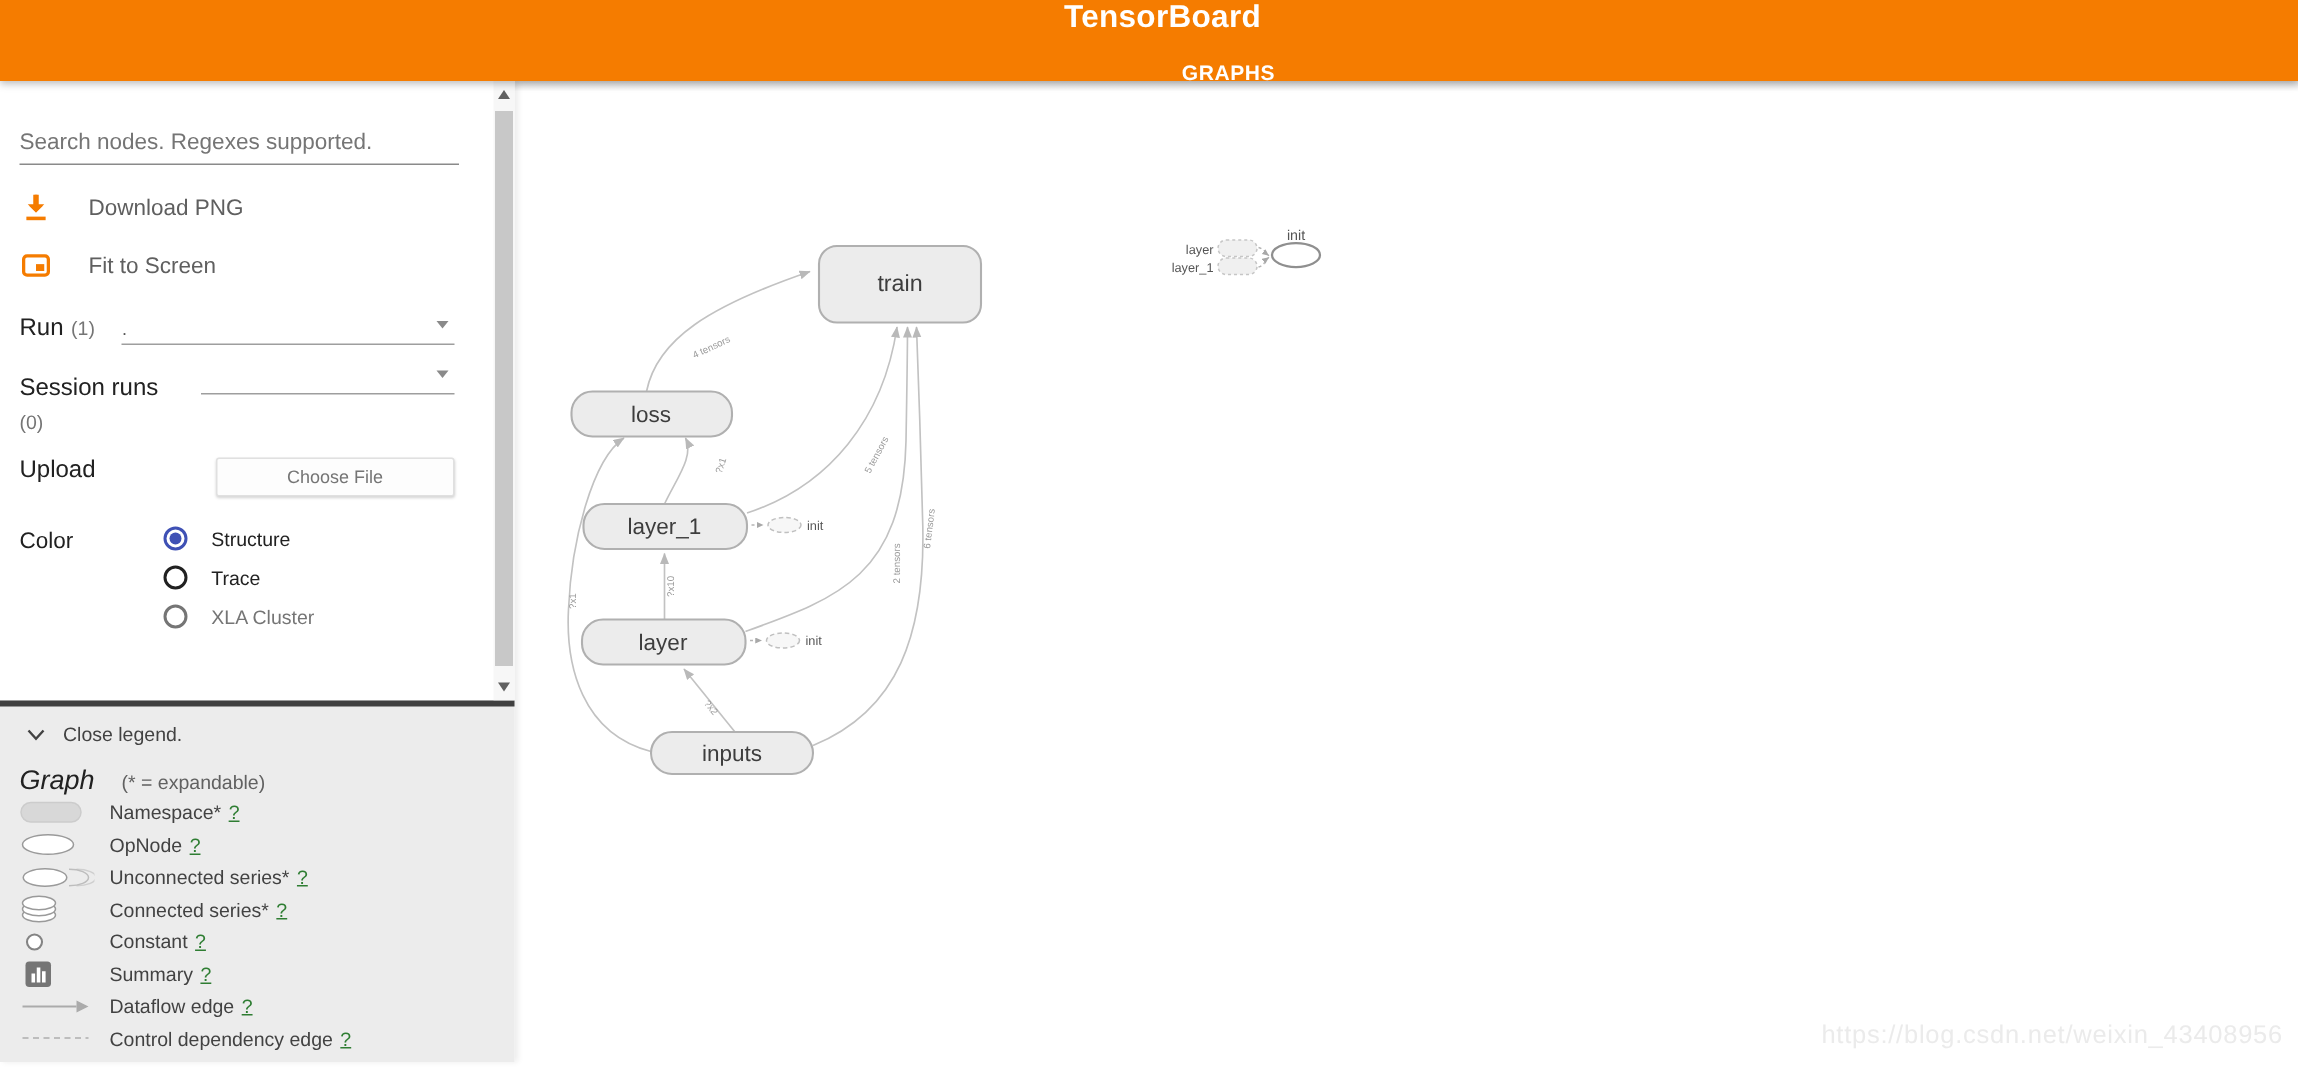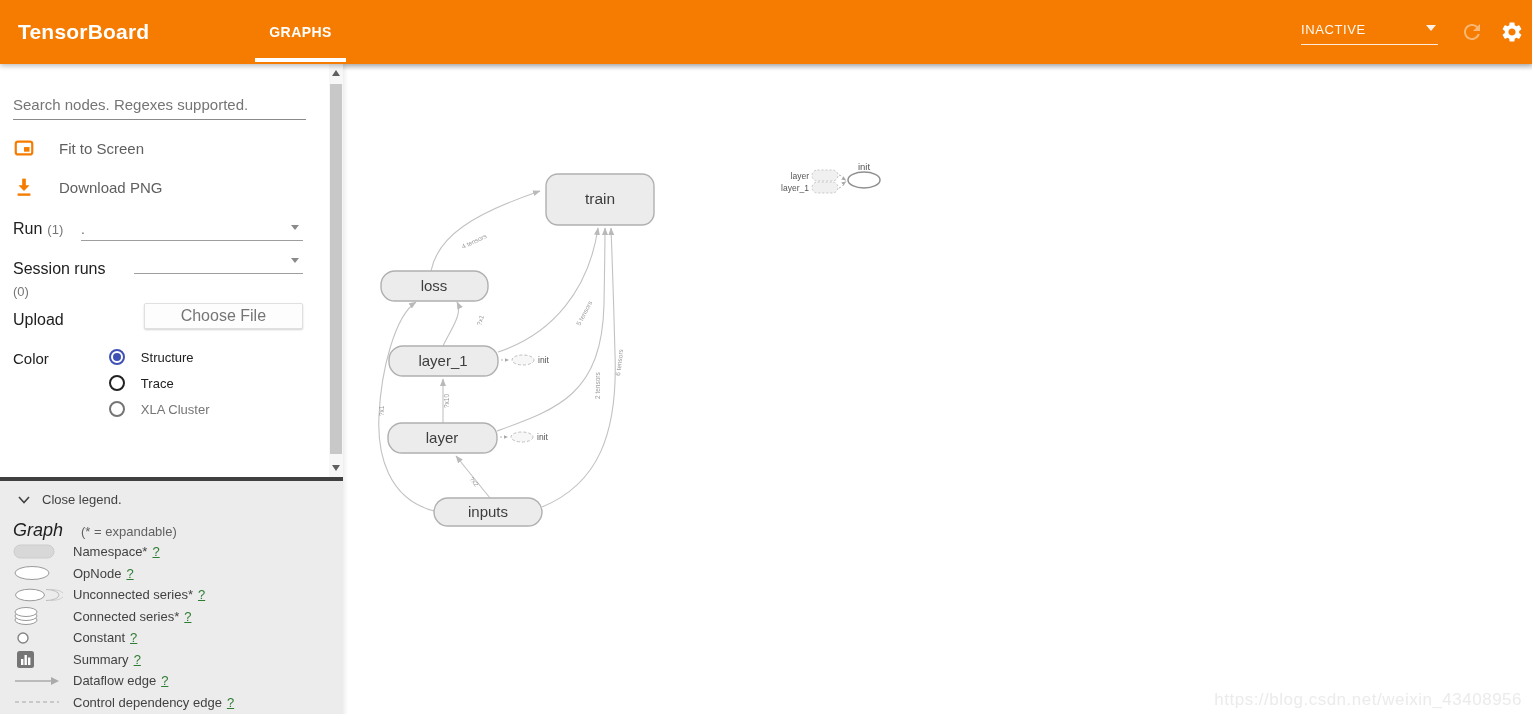--- a/index.html
+++ b/index.html
@@ -1,20 +1,20 @@
 <!DOCTYPE html>
 <html><head>
 <meta charset="utf-8">
 <style>
   * { margin:0; padding:0; box-sizing:border-box; }
   html,body { width:1532px; height:714px; overflow:hidden; font-family:"Liberation Sans", sans-serif; background:#fff; }
 
   
-  .header { height:64px; background:#f57c00; display:flex; align-items:center; position:relative; z-index:5;
-            box-shadow:0 2px 5px rgba(0,0,0,.26); }
+  .header { height:54px; background:#f57c00; display:flex; align-items:center; position:relative; z-index:5;
+            box-shadow:0 2px 5px rgba(0,0,0,.26);flex-direction:column; }
   .brand { color:#fff; font-size:21px; font-weight:bold; margin-left:18px; letter-spacing:.2px; }
   .tab { margin-left:106px; height:60px; display:flex; align-items:center; position:relative; padding:16px 14px; cursor:pointer; }
   .tab-label { color:#fff; font-size:14px; font-weight:bold; letter-spacing:.4px; }
   .tab-underline { position:absolute; left:0; right:0; bottom:0; height:4px; background:#fff; }
   .header-spacer { flex:1; }
   .status-select { width:137px; margin-right:22px; position:relative; padding-bottom:6px; border-bottom:1.5px solid rgba(255,255,255,.85); cursor:pointer; }
   .status-label { color:rgba(255,255,255,.95); font-size:13px; font-weight:normal; letter-spacing:.6px; }
   .status-caret { position:absolute; right:2px; top:5px; width:0; height:0; border-left:5px solid transparent; border-right:5px solid transparent; border-top:6px solid rgba(255,255,255,.9); }
   .icon-btn { width:24px; height:24px; margin-right:16px; cursor:pointer; }
   .icon-btn.gear { margin-right:8px; }
@@ -39,22 +39,22 @@
   .tool-row .t-label { font-size:15px; color:#5f5f5f; }
 
   .field-row { display:flex; align-items:baseline; margin-top:22px; }
   .field-label { font-size:16px; color:#212121; }
   .field-count { font-size:13px; color:#757575; margin-left:5px; }
   .dd { flex:1; margin-left:18px; position:relative; border-bottom:1px solid #9e9e9e; padding-bottom:4px; cursor:pointer; }
   .dd-value { font-size:12px; color:#555; min-height:12px; line-height:12px; }
   .dd-caret { position:absolute; right:4px; top:1px; width:0; height:0; border-left:4px solid transparent; border-right:4px solid transparent; border-top:5px solid #8a8a8a; }
   .sub-count { font-size:13px; color:#757575; margin-top:6px; }
 
-  .upload-row { display:flex; align-items:flex-end; margin-top:4px;gap:44px; }
-  .choose-file-btn { margin-left:36px; width:167px; height:26px; background:#fdfdfd; border:1px solid #e0e0e0; border-radius:2px; color:#757575; font-size:16px; box-shadow:0 1px 2px rgba(0,0,0,.18); cursor:pointer; font-family:"Liberation Sans",sans-serif; }
+  .upload-row { display:flex; align-items:flex-start; margin-top:16px;gap:44px; }
+  .choose-file-btn { margin-left:36px; width:167px; height:26px; background:#fdfdfd; border:1px solid #e0e0e0; border-radius:2px; color:#757575; font-size:12px; box-shadow:0 1px 2px rgba(0,0,0,.18); cursor:pointer; font-family:"Liberation Sans",sans-serif; }
 
   .toggle-row { display:flex; align-items:center; margin-top:20px; }
   .toggle { position:relative; width:38px; height:20px; margin-right:12px; cursor:pointer; }
   .toggle-track { position:absolute; left:2px; top:3px; width:34px; height:14px; border-radius:7px; background:#9e9e9e; }
   .toggle-thumb { position:absolute; left:0; top:0; width:20px; height:20px; border-radius:50%; background:#fafafa; box-shadow:0 1px 3px rgba(0,0,0,.4); }
   .toggle-label { font-size:15px; color:#212121; }
 
   .color-section { display:flex; margin-top:20px; }
   .color-title { font-size:15px; color:#212121; margin-right:16px; margin-top:1px; }
   .radio-row { display:flex; align-items:center; margin-bottom:10px; cursor:pointer;padding-left:44px; }
@@ -124,33 +124,33 @@
 </div>
 
 <div class="content">
 
   <div class="sidebar">
     <div class="sidebar-scroll">
       <input class="search-input" type="text" placeholder="Search nodes. Regexes supported." style="">
 
       <div class="tool-row">
         <svg class="t-icon" viewBox="0 0 24 24">
-          <rect x="3" y="5" width="18" height="14" rx="2.5" fill="none" stroke="#f57c00" stroke-width="2.4"></rect>
-          <rect x="12" y="11" width="6" height="5" fill="#f57c00"></rect>
-        </svg>
-        <span class="t-label">Fit to Screen</span>
-      </div>
-
-      <div class="tool-row">
-        <svg class="t-icon" viewBox="0 0 24 24">
           <path fill="#f57c00" d="M12 3 v9 M12 16 l-6-6 h4 V3 h4 v7 h4 z"></path>
           <path fill="#f57c00" d="M11 3 h2 v8 h4 l-5 5 -5-5 h4 z"></path>
           <rect x="5" y="19" width="14" height="2.6" fill="#f57c00"></rect>
         </svg>
         <span class="t-label">Download PNG</span>
+      </div>
+
+      <div class="tool-row">
+        <svg class="t-icon" viewBox="0 0 24 24">
+          <rect x="3" y="5" width="18" height="14" rx="2.5" fill="none" stroke="#f57c00" stroke-width="2.4"></rect>
+          <rect x="12" y="11" width="6" height="5" fill="#f57c00"></rect>
+        </svg>
+        <span class="t-label">Fit to Screen</span>
       </div>
 
       <div class="field-row">
         <span class="field-label">Run</span>
         <span class="field-count">(1)</span>
         <div class="dd">
           <div class="dd-value">.</div>
           <span class="dd-caret"></span>
         </div>
       </div>

